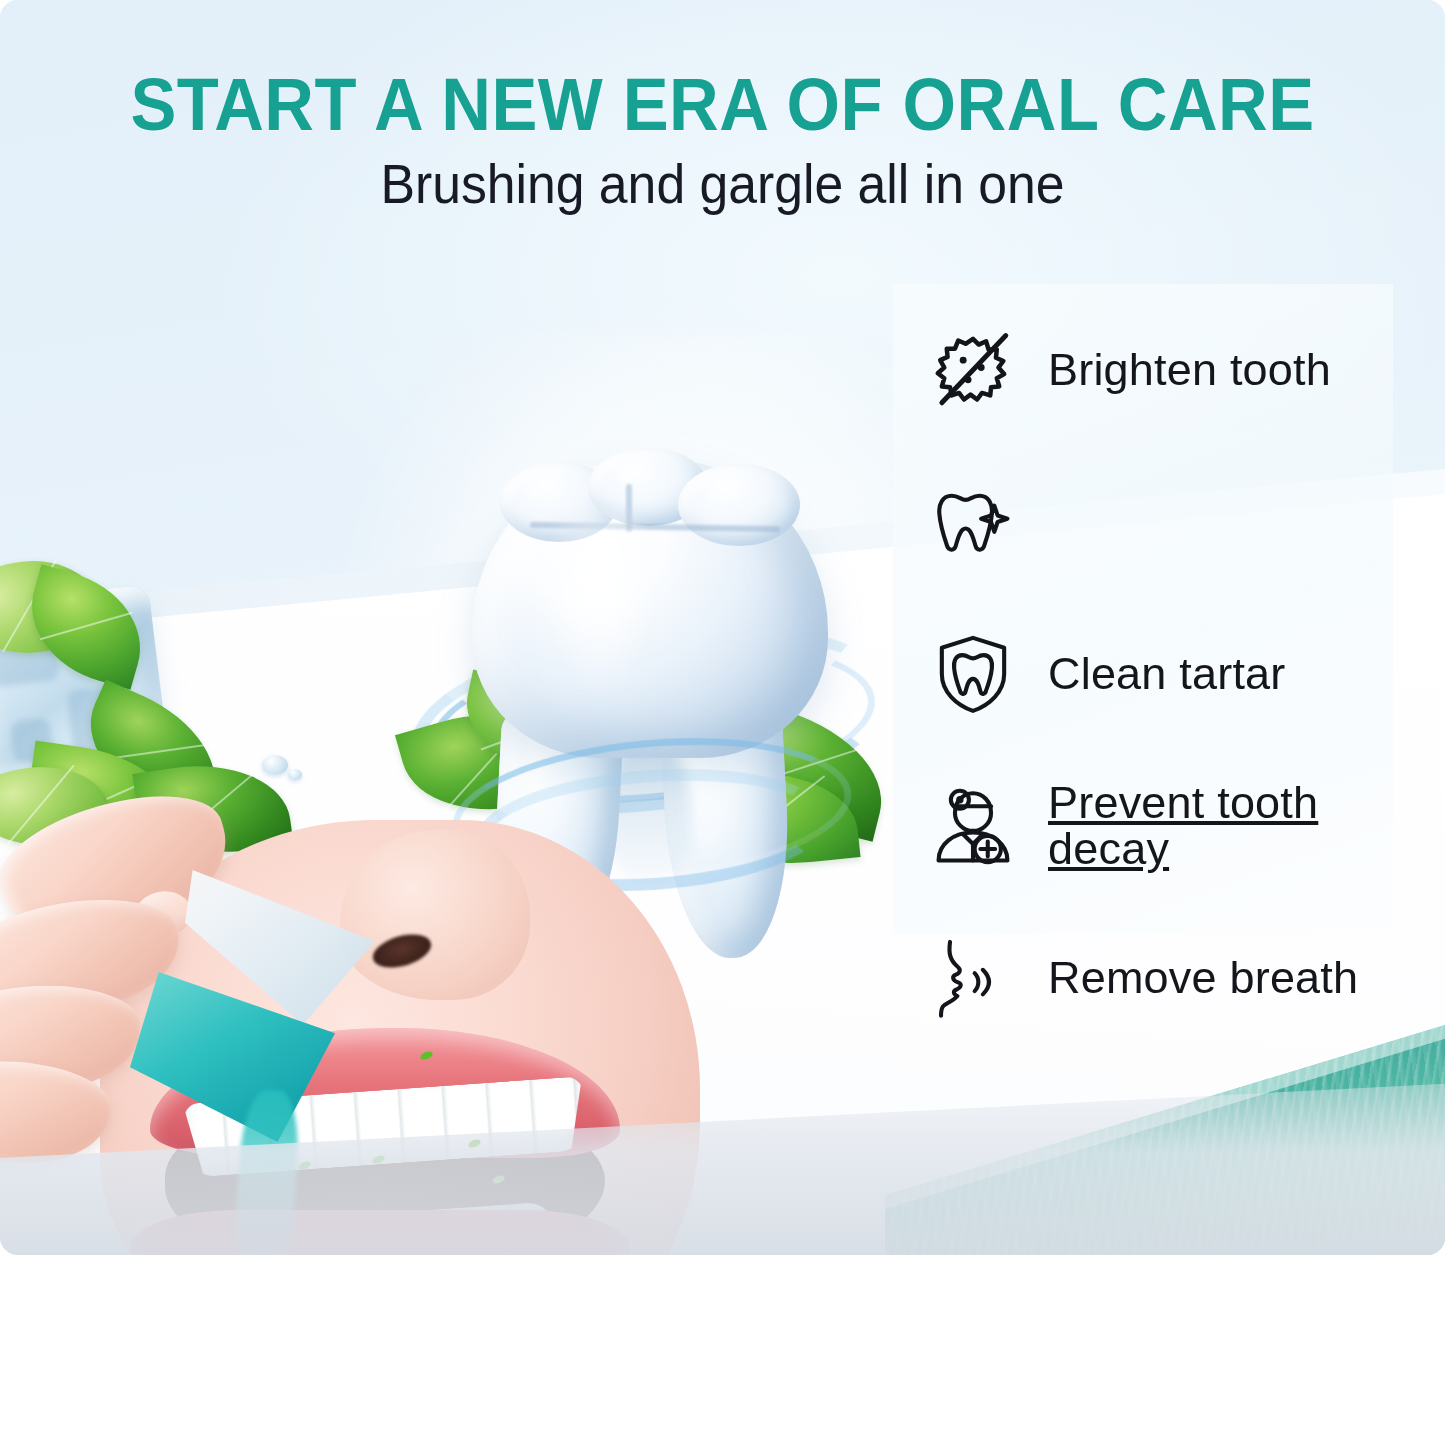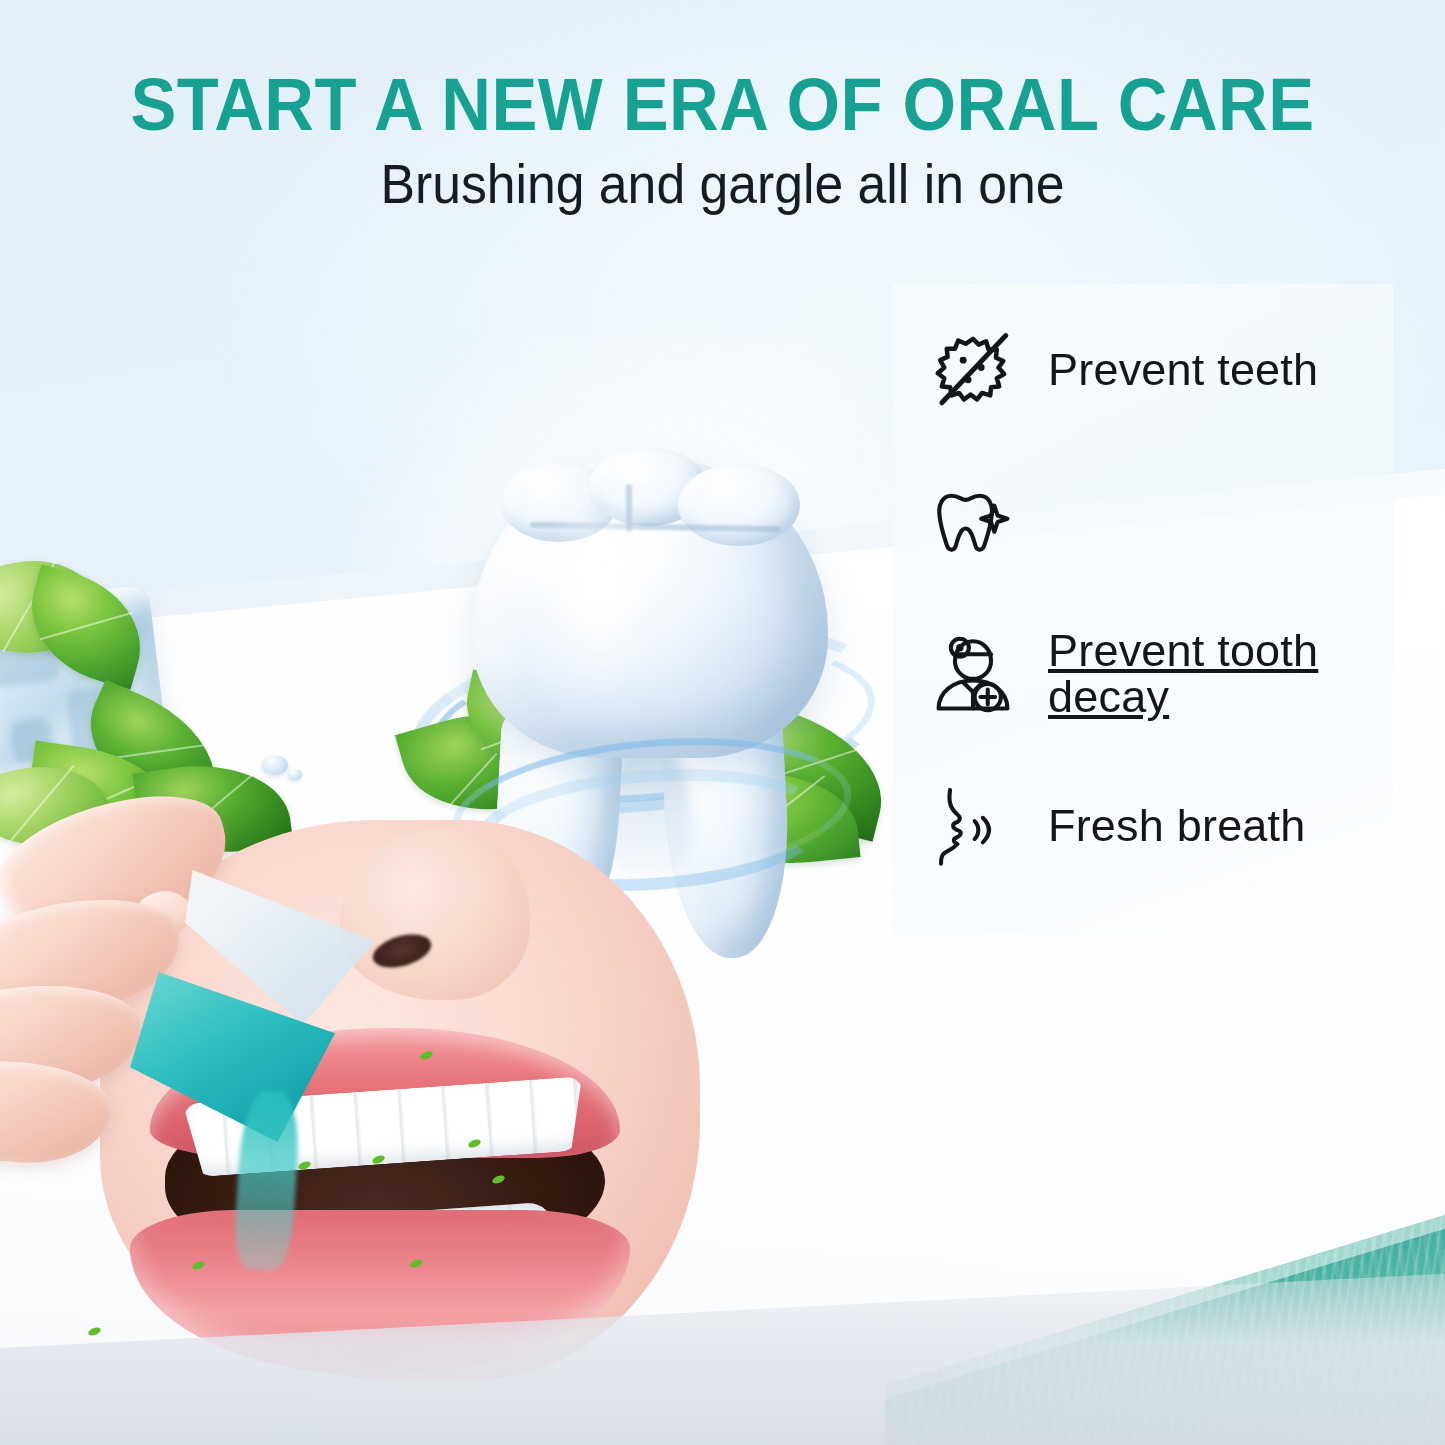--- a/index.html
+++ b/index.html
@@ -4,23 +4,24 @@
 <style>
   * { margin:0; padding:0; box-sizing:border-box; }
   html, body {
     width:1445px; height:1445px;
     font-family:"Liberation Sans", sans-serif;
     background:#ffffff;
     overflow:hidden;
   }
   #poster {
     position:relative;
-    width:1445px; height:1445px;
+    width:1445px; height:1255px;
     overflow:hidden;
     background:#e4f1f9;
+    border-radius:18px;
   }
 
   
   .bg-sky {
     position:absolute; inset:0;
     background:
       radial-gradient(ellipse 900px 520px at 58% 22%, #f2fafe 0%, rgba(242,250,254,0) 70%),
       linear-gradient(170deg, #e3f0f9 0%, #e7f2fa 38%, #eef6fb 62%, #f4f9fc 100%);
   }
   
@@ -373,32 +374,41 @@
     <div class="feature-row">
       <span class="f-icon">
         <svg viewBox="0 0 100 100" fill="none" stroke="#14151b" stroke-width="5.5" stroke-linejoin="round" stroke-linecap="round">
           <path d="M50 12 L57 19 L66 15 L69 25 L79 25 L78 35 L87 39 L81 47 L88 55 L79 60 L82 70 L72 71 L71 81 L61 78 L55 86 L47 80 L39 86 L33 78 L24 81 L22 71 L12 70 L15 60 L7 54 L15 47 L10 38 L19 34 L18 24 L28 24 L32 14 L41 18 Z"></path>
           <circle cx="38" cy="38" r="4.2" fill="#14151b" stroke="none"></circle>
           <circle cx="60" cy="47" r="4.2" fill="#14151b" stroke="none"></circle>
           <circle cx="44" cy="62" r="4.2" fill="#14151b" stroke="none"></circle>
           <line x1="12" y1="90" x2="90" y2="8" stroke-width="6"></line>
         </svg>
       </span>
-      <span class="f-label">Prevent teeth</span>
+      <span class="f-label">Brighten tooth</span>
     </div>
 
     <div class="feature-row">
       <span class="f-icon">
         <svg viewBox="0 0 100 100" fill="none" stroke="#14151b" stroke-width="5" stroke-linejoin="round" stroke-linecap="round">
           <path d="M24 18 C13 18 8 28 9 40 C10 54 14 66 18 78 C20 85 27 86 29 79 C32 68 35 58 41 58 C47 58 50 68 53 79 C55 86 62 85 64 78 C68 66 72 54 73 40 C74 28 69 18 58 18 C49 18 47 23 41 23 C35 23 33 18 24 18 Z"></path>
           <path d="M76 30 L80 42 L92 46 L80 50 L76 62 L72 50 L60 46 L72 42 Z" fill="none"></path>
         </svg>
       </span>
     </div>
 
+    <div class="feature-row">
+      <span class="f-icon">
+        <svg viewBox="0 0 100 100" fill="none" stroke="#14151b" stroke-width="5" stroke-linejoin="round" stroke-linecap="round">
+          <path d="M50 6 L88 18 L88 50 C88 72 70 88 50 95 C30 88 12 72 12 50 L12 18 Z"></path>
+          <path d="M37 27 C29 27 26 34 27 43 C28 53 31 62 34 70 C35 75 40 76 41 71 C43 63 45 56 50 56 C55 56 57 63 59 71 C60 76 65 75 66 70 C69 62 72 53 73 43 C74 34 71 27 63 27 C56 27 55 31 50 31 C45 31 44 27 37 27 Z"></path>
+        </svg>
+      </span>
+      <span class="f-label">Clean tartar</span>
+    </div>
 
     <div class="feature-row">
       <span class="f-icon">
         <svg viewBox="0 0 100 100" fill="none" stroke="#14151b" stroke-width="5" stroke-linejoin="round" stroke-linecap="round">
           <path d="M28 34 C28 20 38 10 50 10 C62 10 72 20 72 34 C72 46 62 56 50 56 C38 56 28 46 28 34 Z"></path>
           <path d="M28 26 L72 26"></path>
           <circle cx="34" cy="18" r="11"></circle>
           <circle cx="34" cy="18" r="4.5" fill="#14151b" stroke="none"></circle>
           <path d="M8 92 C8 72 26 58 50 58 C74 58 92 72 92 92 Z"></path>
           <path d="M38 60 L50 72 L62 60"></path>
@@ -411,18 +421,18 @@
     </div>
 
     <div class="feature-row">
       <span class="f-icon">
         <svg viewBox="0 0 100 100" fill="none" stroke="#14151b" stroke-width="5" stroke-linejoin="round" stroke-linecap="round">
           <path d="M22 6 C20 20 22 28 31 36 C36 40 34 44 29 46 C24 48 25 53 31 55 C37 57 36 61 30 64 C25 66 26 70 31 72 C26 78 18 80 14 84 C11 87 11 92 11 96"></path>
           <path d="M52 44 C58 50 58 60 52 66"></path>
           <path d="M62 40 C72 50 72 60 62 70"></path>
         </svg>
       </span>
-      <span class="f-label">Fresh breath</span>
+      <span class="f-label">Remove breath</span>
     </div>
 
   </div>
 
 </div>
 
 </body></html>

